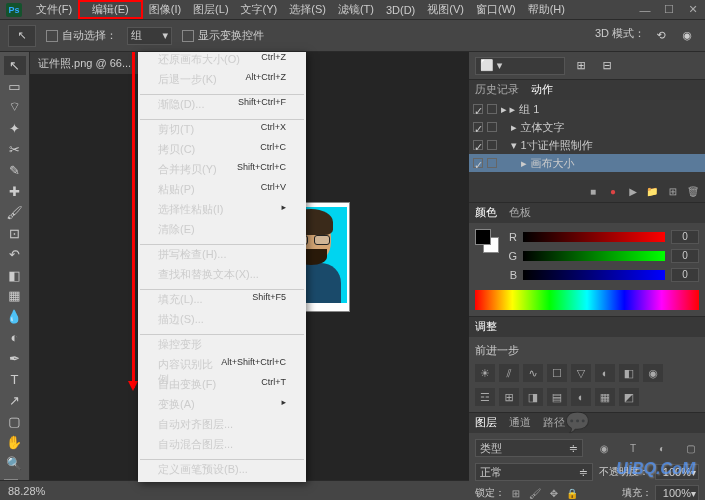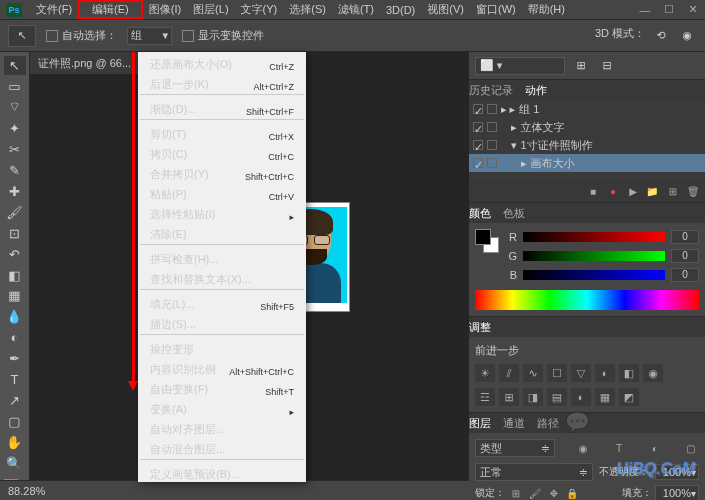--- a/index.html
+++ b/index.html
@@ -28,30 +28,30 @@
 .tab-close{margin-left:8px}
 .canvas-photo{position:absolute;left:240px;top:150px;width:80px;height:110px;background:#fff;border:1px solid #888}
 .photo-inner{margin:4px;width:72px;height:96px;background:#00d4f0;position:relative;overflow:hidden}
 .head{position:absolute;width:40px;height:50px;background:#d4a574;border-radius:50% 50% 40% 40%;left:16px;top:5px}
 .hair{position:absolute;width:44px;height:26px;background:#3a2a1a;border-radius:50% 50% 20% 20%;left:14px;top:2px}
 .glasses{position:absolute;width:38px;height:10px;left:17px;top:28px;display:flex;justify-content:space-between}
 .lens{width:16px;height:10px;border:1.5px solid #222;border-radius:3px;background:rgba(200,220,230,0.3)}
 .beard{position:absolute;width:32px;height:16px;background:#2a1a0a;border-radius:0 0 50% 50%;left:20px;top:42px}
 .body{position:absolute;width:60px;height:40px;background:#1a4a6a;border-radius:20px 20px 0 0;left:6px;top:56px}
 .dropdown{position:absolute;left:108px;top:0;width:168px;background:#f0f0f0;box-shadow:2px 2px 8px rgba(0,0,0,0.5);z-index:100}
-.dd-item{height:20px;display:flex;align-items:flex-end;justify-content:space-between;padding:0 12px;color:#333}
+.dd-item{height:20px;display:flex;align-items:flex-start;justify-content:space-between;padding:0 20px;color:#333}
 .dd-sep{height:1px;background:#ccc;margin:2px 2px}
 .dd-sub{color:#333;font-size:9px}
 .red-arrow{position:absolute;left:102px;top:0;width:3px;height:336px;background:red;z-index:99}
 .red-arrow::after{content:'';position:absolute;bottom:-8px;left:-4px;border:5px solid transparent;border-top:10px solid red}
 .panels{width:236px;background:#454545;display:flex;flex-direction:column}
 .panel-opts{padding:4px 6px;display:flex;align-items:center;gap:6px;border-bottom:1px solid #2a2a2a;height:28px}
 .select-box{height:18px;background:#3a3a3a;border:1px solid #555;padding:0 4px;display:flex;align-items:center;justify-content:space-between}
 .panel{border-bottom:1px solid #2a2a2a}
-.panel-tabs{display:flex;background:#383838;height:20px;align-items:center;gap:12px}
+.panel-tabs{display:flex;background:#383838;height:20px;padding-left:6px;gap:12px}
 .panel-tab{color:#aaa;padding:2px 0}
 .panel-tab.active{color:#fff}
 .history-list{background:#3a3a3a;min-height:80px}
 .hist-row{display:flex;align-items:center;height:18px;padding:0 4px;gap:4px}
 .hist-row.sel{background:#5a7a9a}
 .hist-cb{width:10px;height:10px;border:1px solid #666}
 .hist-btns{display:flex;justify-content:flex-end;gap:2px;background:#383838;padding:3px;height:22px}
 .mini-btn{width:18px;height:16px;display:flex;align-items:center;justify-content:center;color:#aaa;font-size:10px}
 .mini-btn.rec{color:#d44}
 .color-panel{padding:6px}
@@ -63,21 +63,21 @@
 .rgb-slider.b{background:linear-gradient(90deg,#000,#00f)}
 .rgb-val{width:28px;height:14px;background:#3a3a3a;border:1px solid #555;text-align:center;font-size:10px;line-height:12px}
 .swatches{width:24px;height:24px;position:relative;margin-right:6px}
 .sw-fg{position:absolute;width:16px;height:16px;background:#000;border:1px solid #888;top:0;left:0}
 .sw-bg{position:absolute;width:16px;height:16px;background:#fff;border:1px solid #888;bottom:0;right:0}
 .spectrum{height:20px;background:linear-gradient(90deg,#f00,#ff0,#0f0,#0ff,#00f,#f0f,#f00);margin-top:4px}
 .adjust-panel{padding:6px;font-size:10px}
 .adj-icons{display:flex;gap:4px;margin-top:6px;flex-wrap:wrap}
 .adj-icon{width:20px;height:18px;background:#3a3a3a;display:flex;align-items:center;justify-content:center;color:#aaa;font-size:11px}
 .layers-panel{padding:6px}
-.layer-controls{display:flex;gap:20px;align-items:center;margin-bottom:6px}
+.layer-controls{display:flex;gap:13px;align-items:center;margin-bottom:6px}
 .layer-select{flex:1;height:18px;background:#3a3a3a;border:1px solid #555;padding:0 4px;display:flex;align-items:center;justify-content:space-between}
 .layer-row2{display:flex;align-items:center;gap:6px;margin-bottom:4px}
 .opacity-label{font-size:10px}
 .opacity-val{width:44px;height:16px;background:#3a3a3a;border:1px solid #555;font-size:10px;text-align:center;display:flex;align-items:center;justify-content:flex-end;padding-right:2px}
 .lock-row{display:flex;align-items:center;gap:3px;margin-bottom:4px}
 .lock-icon{width:16px;height:14px;display:flex;align-items:center;justify-content:center;font-size:10px;color:#aaa}
 .statusbar{position:absolute;bottom:0;left:0;right:236px;height:20px;background:#454545;display:flex;align-items:center;padding:0 8px;border-top:1px solid #2a2a2a}
 .watermark{position:absolute;right:10px;bottom:22px;font-size:16px;font-weight:bold;color:rgba(80,150,255,0.7);font-style:italic;text-shadow:1px 1px 2px rgba(255,255,255,0.3)}
 .wechat{position:absolute;right:80px;bottom:60px;width:60px;height:30px;opacity:0.15;color:#fff;font-size:20px}
 </style>
@@ -220,21 +220,21 @@
         <div class="dd-item">
           <span>操控变形</span>
           <span class="dd-sub"></span>
         </div>
         <div class="dd-item">
           <span>内容识别比例</span>
           <span class="dd-sub">Alt+Shift+Ctrl+C</span>
         </div>
         <div class="dd-item">
           <span>自由变换(F)</span>
-          <span class="dd-sub">Shift+T</span>
+          <span class="dd-sub">Ctrl+T</span>
         </div>
         <div class="dd-item">
           <span>变换(A)</span>
           <span class="dd-sub">▸</span>
         </div>
         <div class="dd-item">
           <span>自动对齐图层...</span>
           <span class="dd-sub"></span>
         </div>
         <div class="dd-item">

